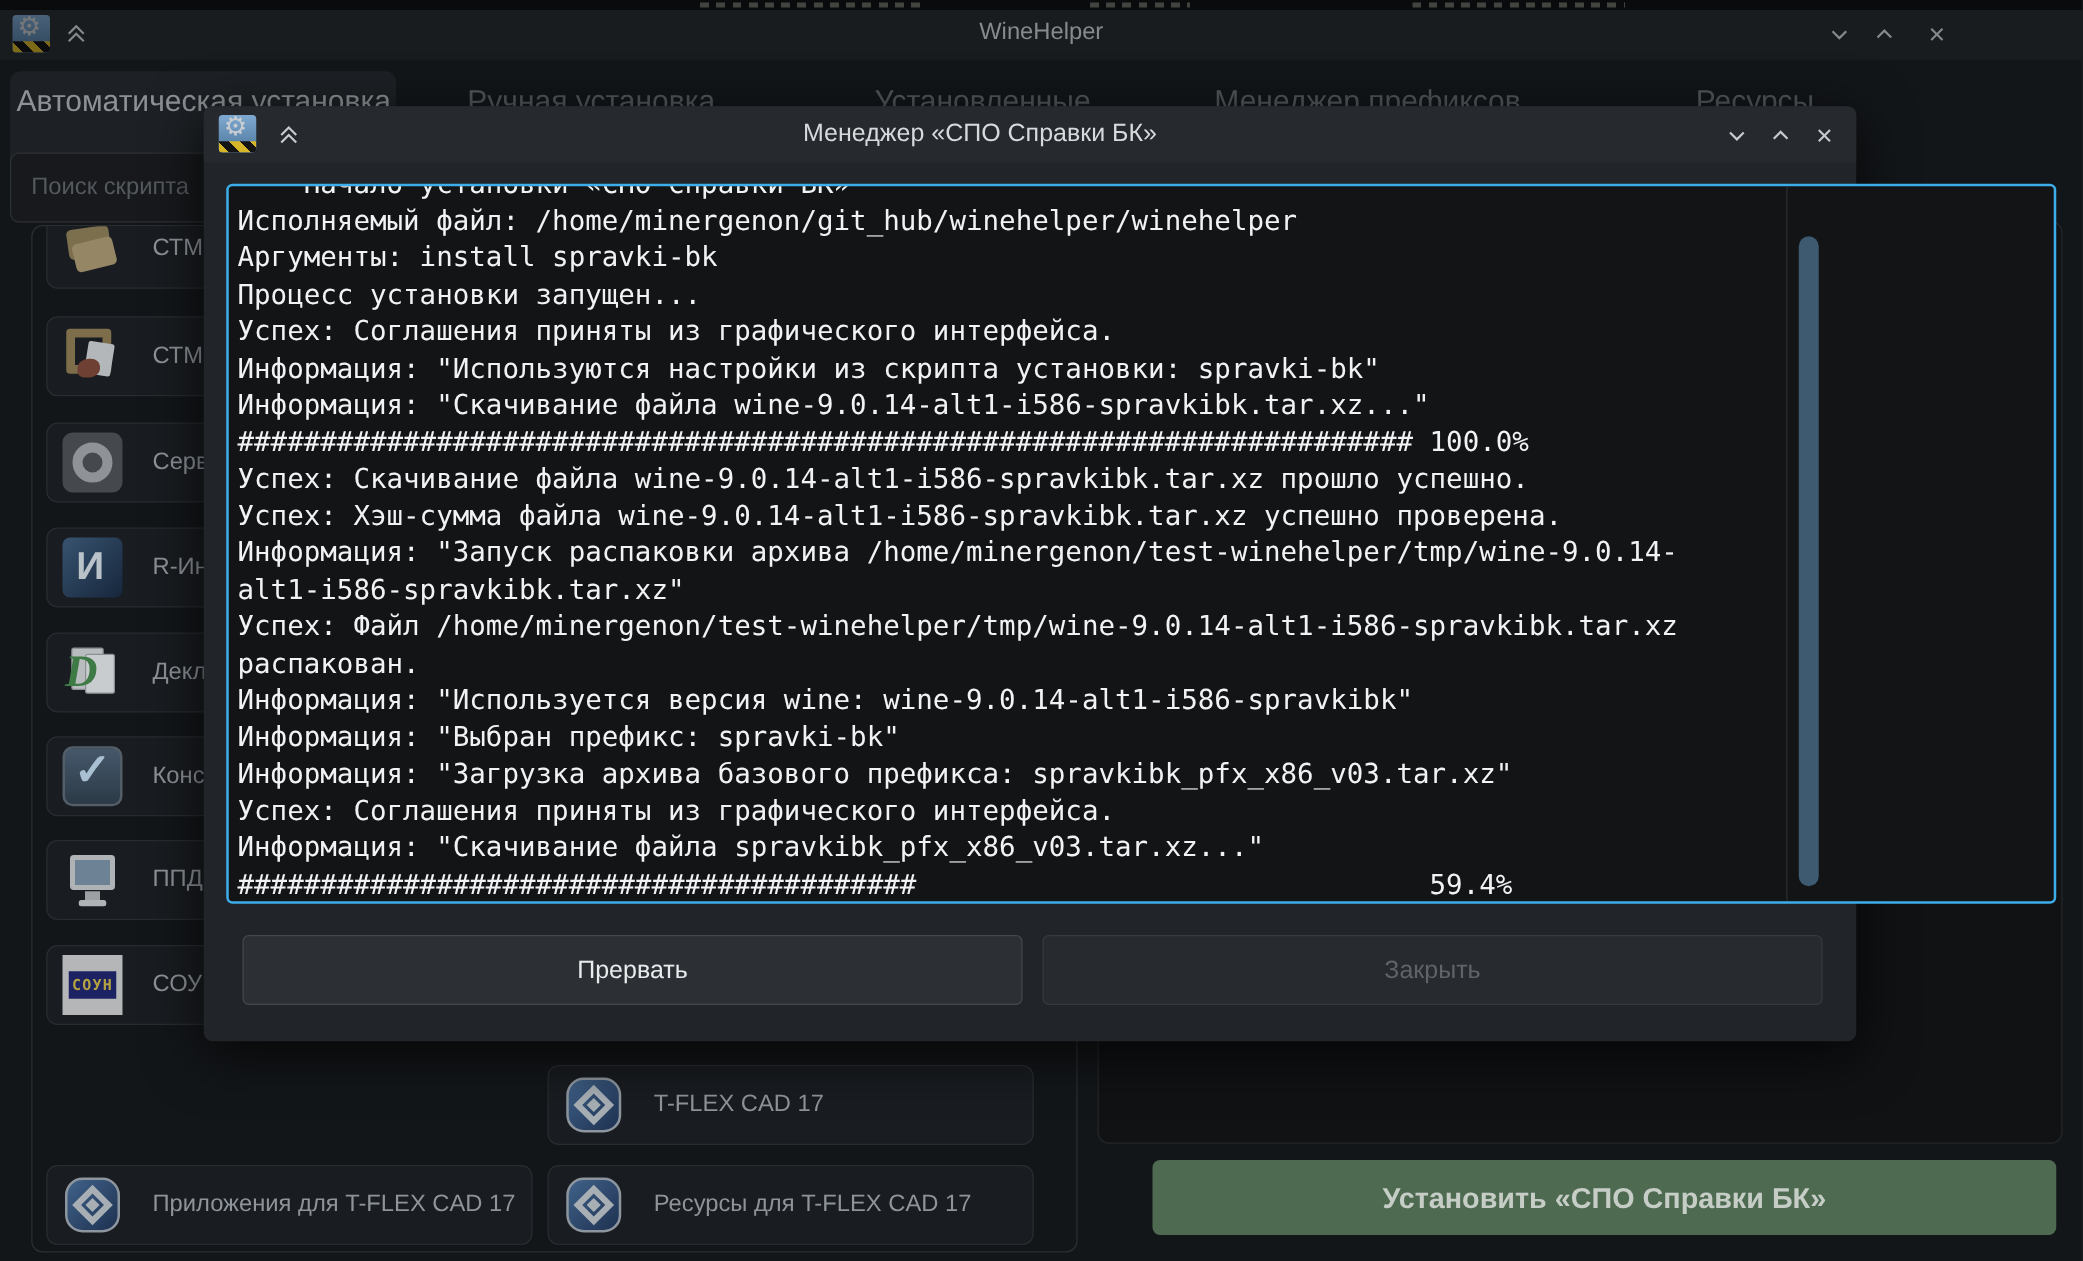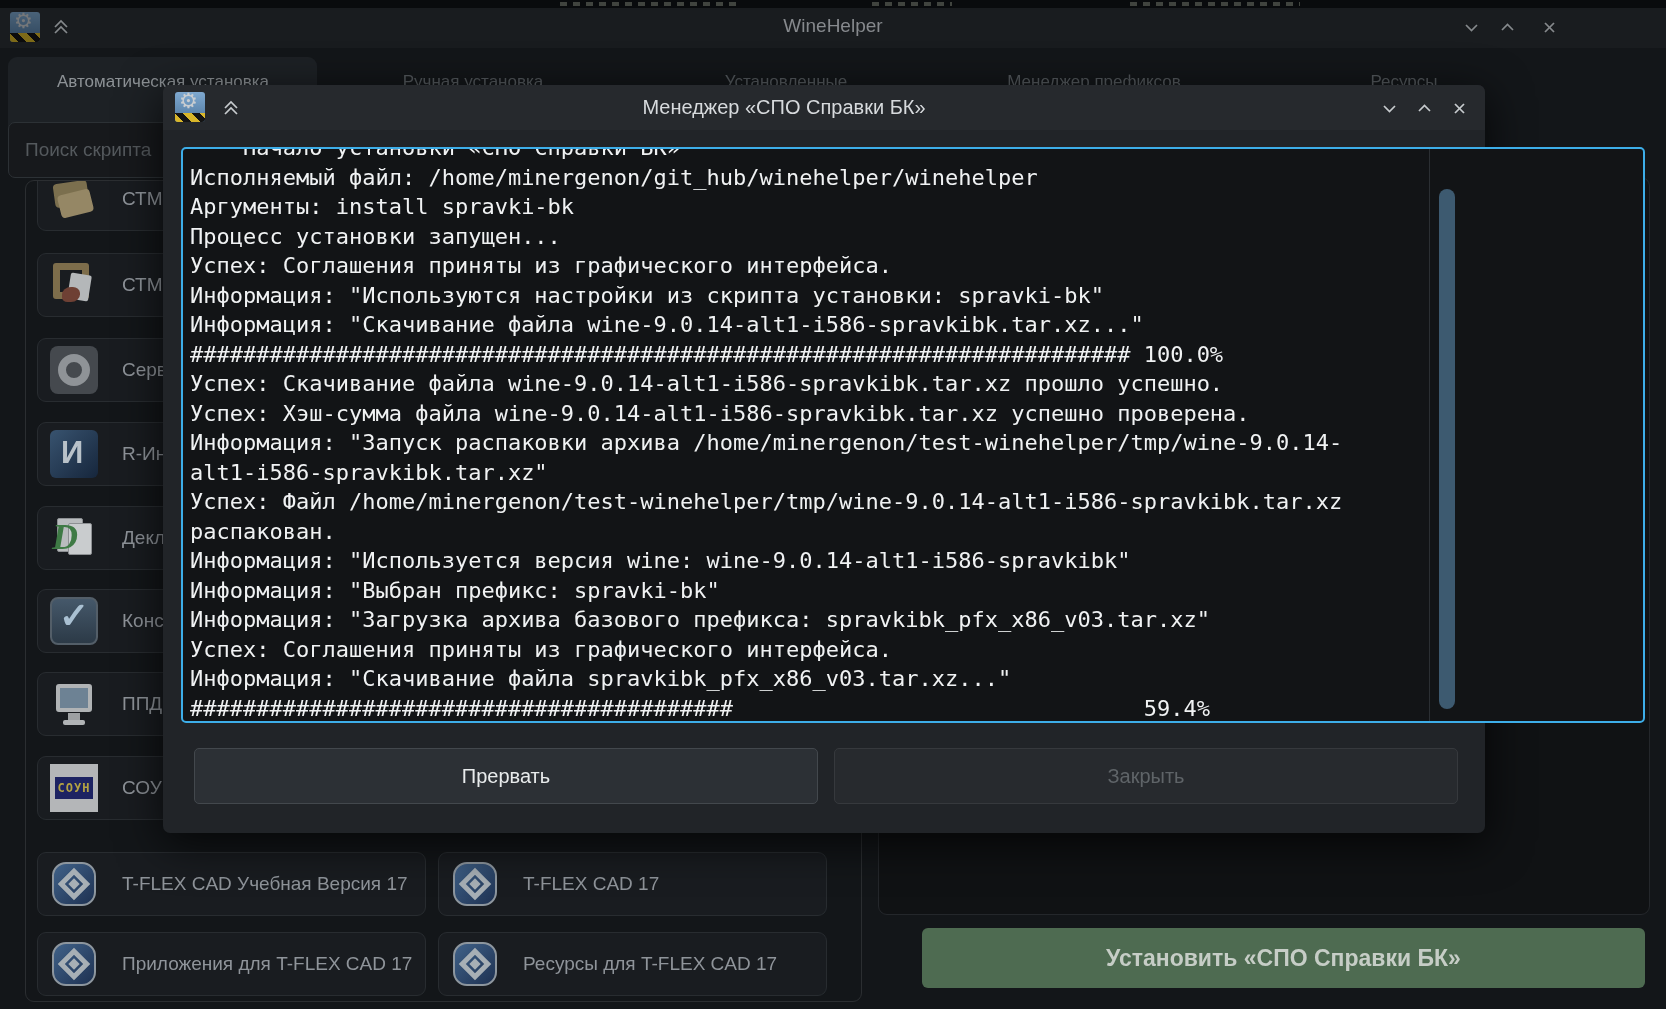--- a/index.html
+++ b/index.html
@@ -16,21 +16,21 @@
     background:linear-gradient(180deg,#7fa9d0 0%,#5d86ad 70%); }
   .app-icon .gear { position:absolute; top:-3px; left:4px; font-size:21px; color:#c9cdd1; }
   .app-icon .hazard { position:absolute; bottom:0; left:0; right:0; height:9px;
     background:repeating-linear-gradient(45deg,#d8b62a 0 6px,#141414 6px 12px); }
   .dimmed { filter:brightness(.58); }
   .win-title { position:absolute; left:0; right:0; text-align:center; font-size:19px; color:#86898d; }
   .ctl { position:absolute; width:26px; height:26px; display:flex; align-items:center; justify-content:center; cursor:default; }
   .ctl svg { stroke:#85898c; stroke-width:1.7; fill:none; }
   .dlg .ctl svg { stroke:#c7cbce; }
 
-  .tab-label { position:absolute; top:68px; height:28px; line-height:28px; font-size:17px; color:#53585c; transform:translateX(-50%);text-align:right; }
+  .tab-label { position:absolute; top:68px; height:28px; line-height:28px; font-size:24px; color:#53585c; transform:translateX(-50%);text-align:right; }
   .tab-label.active { color:#8d9296; }
   .active-tab-panel { position:absolute; left:8px; top:57px; width:309px; height:121px; background:#1d2125; border-radius:9px; }
 
   .search-box { position:absolute; left:8px; top:122px; width:309px; height:56px; background:#17191c;
     border:1px solid #2c3135; border-radius:7px; padding:0 16px; }
   .search-box input { width:100%; height:100%; background:transparent; border:none; outline:none;
     font-size:19px; color:#9a9fa3; font-family:"Liberation Sans",sans-serif; }
   .search-box input::placeholder { color:#54595d; opacity:1; }
 
   .list-panel { position:absolute; left:25px; top:180px; width:837px; height:822px;
@@ -203,30 +203,20 @@
         </span>
       <span class="lbl">ППДГ</span>
     </div>
     <div class="script-item" style="left:11px;top:575px">
       <span class="s-icon icon-soun">
           <span class="part plate">
             <span class="txt">СОУН</span>
           </span>
         </span>
       <span class="lbl">СОУН</span>
-    </div>
-    <div class="script-item" style="left:11px;top:671px">
-      <span class="s-icon">
-        <svg width="48" height="48" viewBox="0 0 48 48">
-            <rect x="3" y="3" width="42" height="42" rx="13" fill="url(#tflexGrad)" stroke="#8d969e" stroke-width="2"></rect>
-            <rect x="15" y="15" width="18" height="18" transform="rotate(45 24 24)" fill="none" stroke="#a7afb5" stroke-width="5"></rect>
-            <rect x="20" y="20" width="8" height="8" transform="rotate(45 24 24)" fill="#a7afb5"></rect>
-          </svg>
-      </span>
-      <span class="lbl">T-FLEX CAD Учебная Версия 17</span>
     </div>
     <div class="script-item" style="left:11px;top:751px">
       <span class="s-icon">
         <svg width="48" height="48" viewBox="0 0 48 48">
             <rect x="3" y="3" width="42" height="42" rx="13" fill="url(#tflexGrad)" stroke="#8d969e" stroke-width="2"></rect>
             <rect x="15" y="15" width="18" height="18" transform="rotate(45 24 24)" fill="none" stroke="#a7afb5" stroke-width="5"></rect>
             <rect x="20" y="20" width="8" height="8" transform="rotate(45 24 24)" fill="#a7afb5"></rect>
           </svg>
       </span>
       <span class="lbl">Приложения для T-FLEX CAD 17</span>

